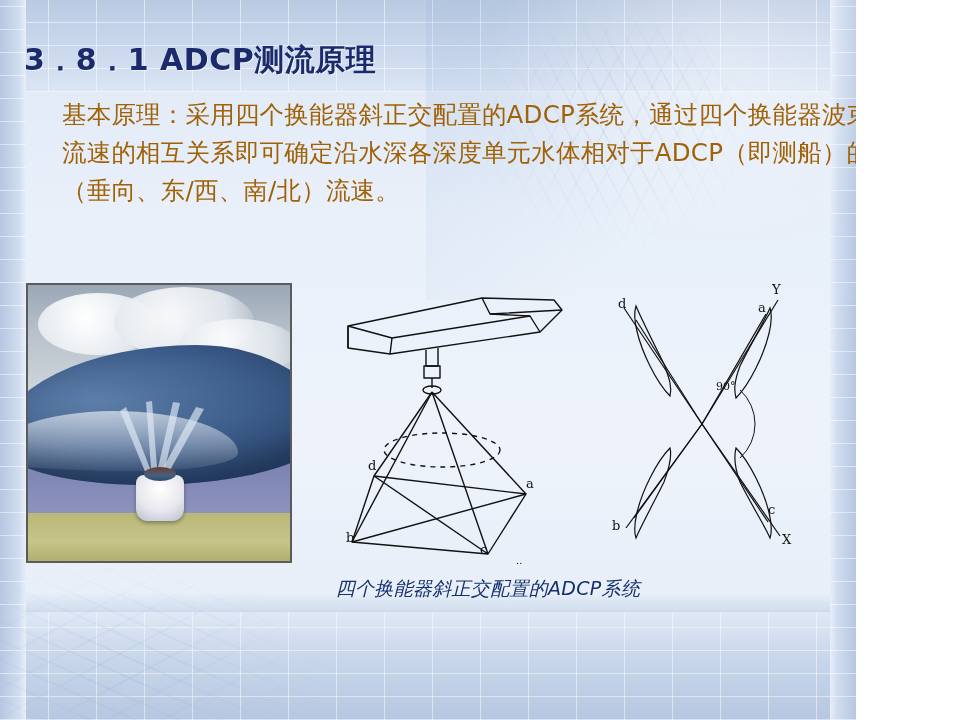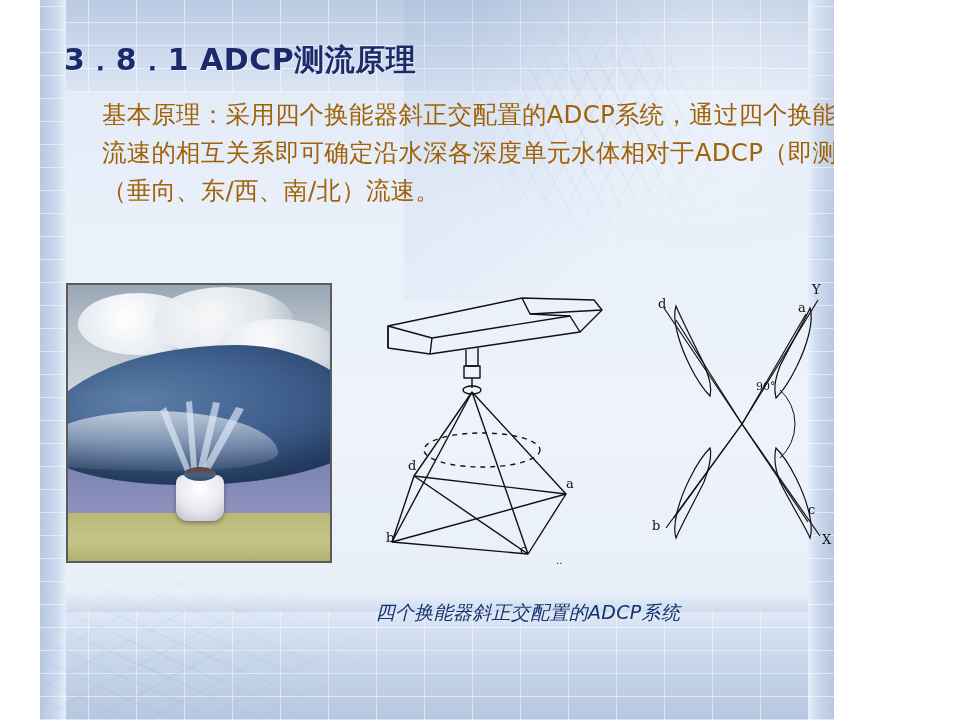--- a/index.html
+++ b/index.html
@@ -8,25 +8,24 @@
   }
   body {
     width: 960px;
     height: 720px;
     overflow: hidden;
     font-family: "Liberation Sans", sans-serif;
   }
 
   .slide {
     position: relative;
-    width: 794px;
+    width: 856px;
     height: 720px;
     background: #e8eef8;
     overflow: hidden;
-    margin-left: 40px;
   }
 
   
   .bg-base {
     position: absolute;
     inset: 0;
     background: linear-gradient(180deg, #dfe8f6 0%, #e9f0fa 30%, #eef3fb 60%, #e4ecf7 100%);
   }
   .bg-bricks {
     position: absolute;
@@ -247,21 +246,21 @@
     top: 278px;
     width: 230px;
     height: 290px;
   }
   .diagram-ship svg, .diagram-beams svg { display: block; }
 
   
   .caption {
     position: absolute;
     left: 228px;
-    top: 600px;
+    top: 576px;
     width: 520px;
     text-align: center;
     font-family: "DejaVu Sans", "Liberation Sans", sans-serif;
     font-size: 19px;
     font-style: italic;
     color: #14306e;
     letter-spacing: 0.3px;
   }
 </style>
 </head>

